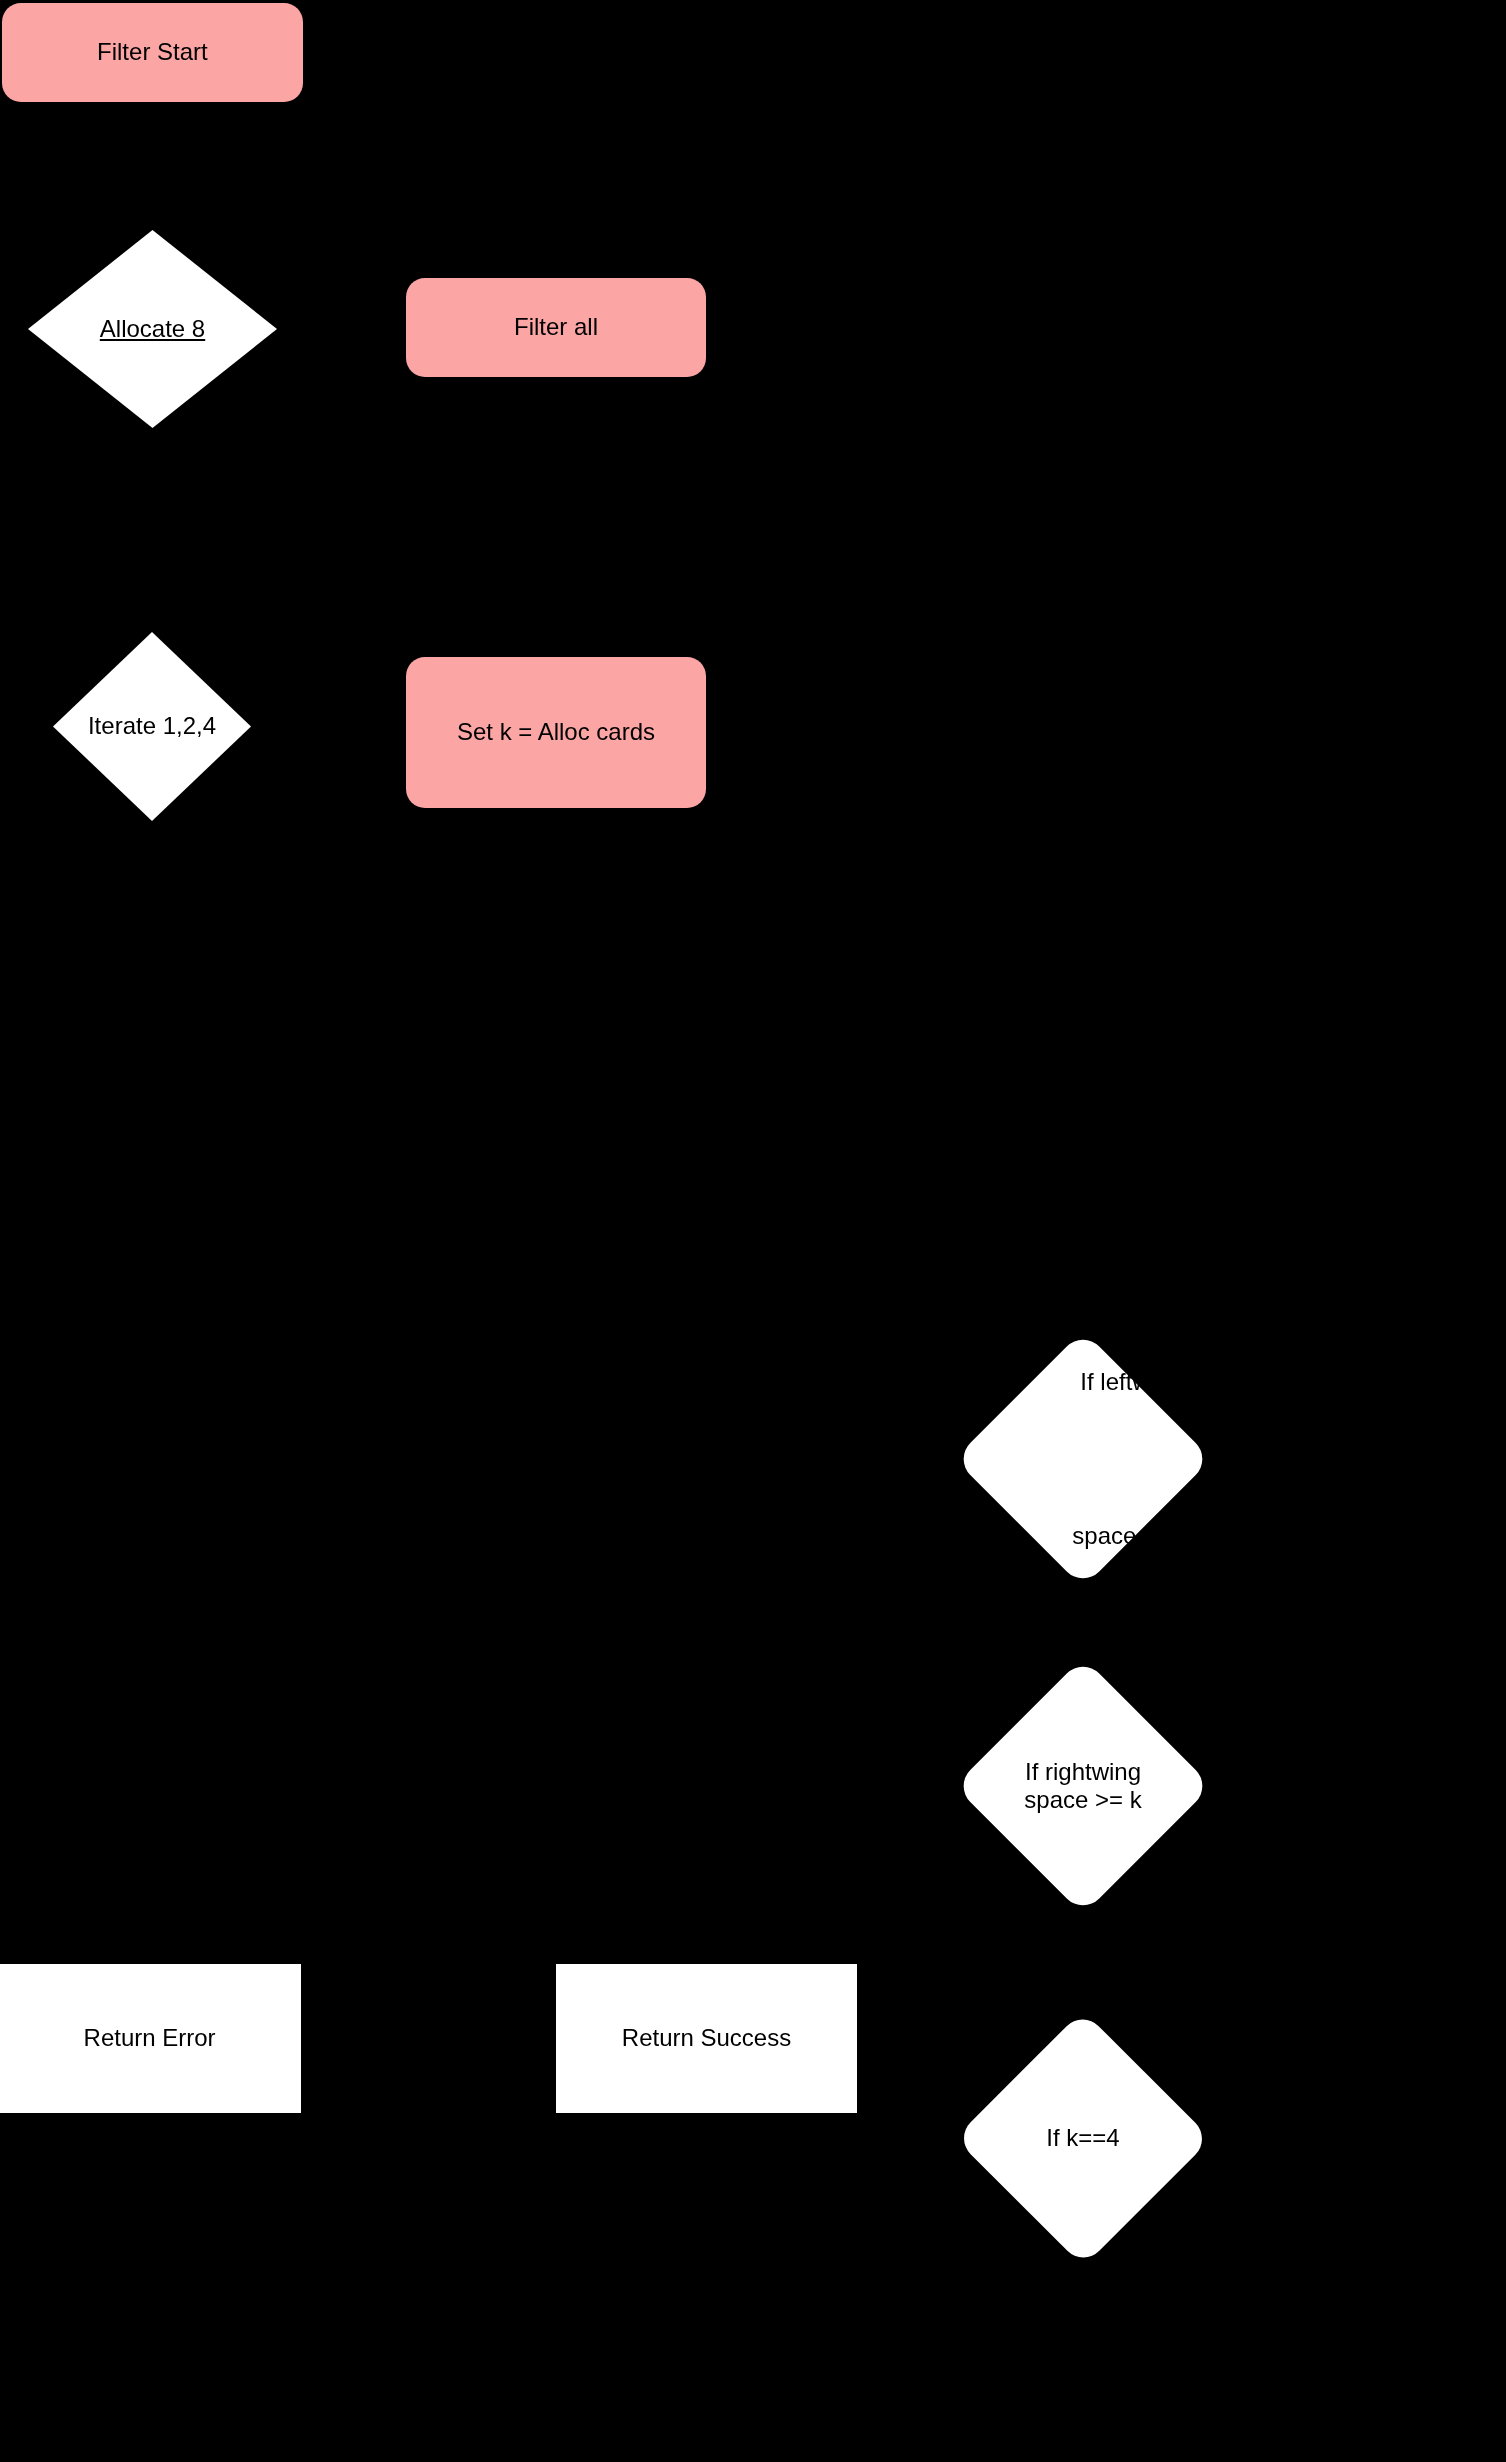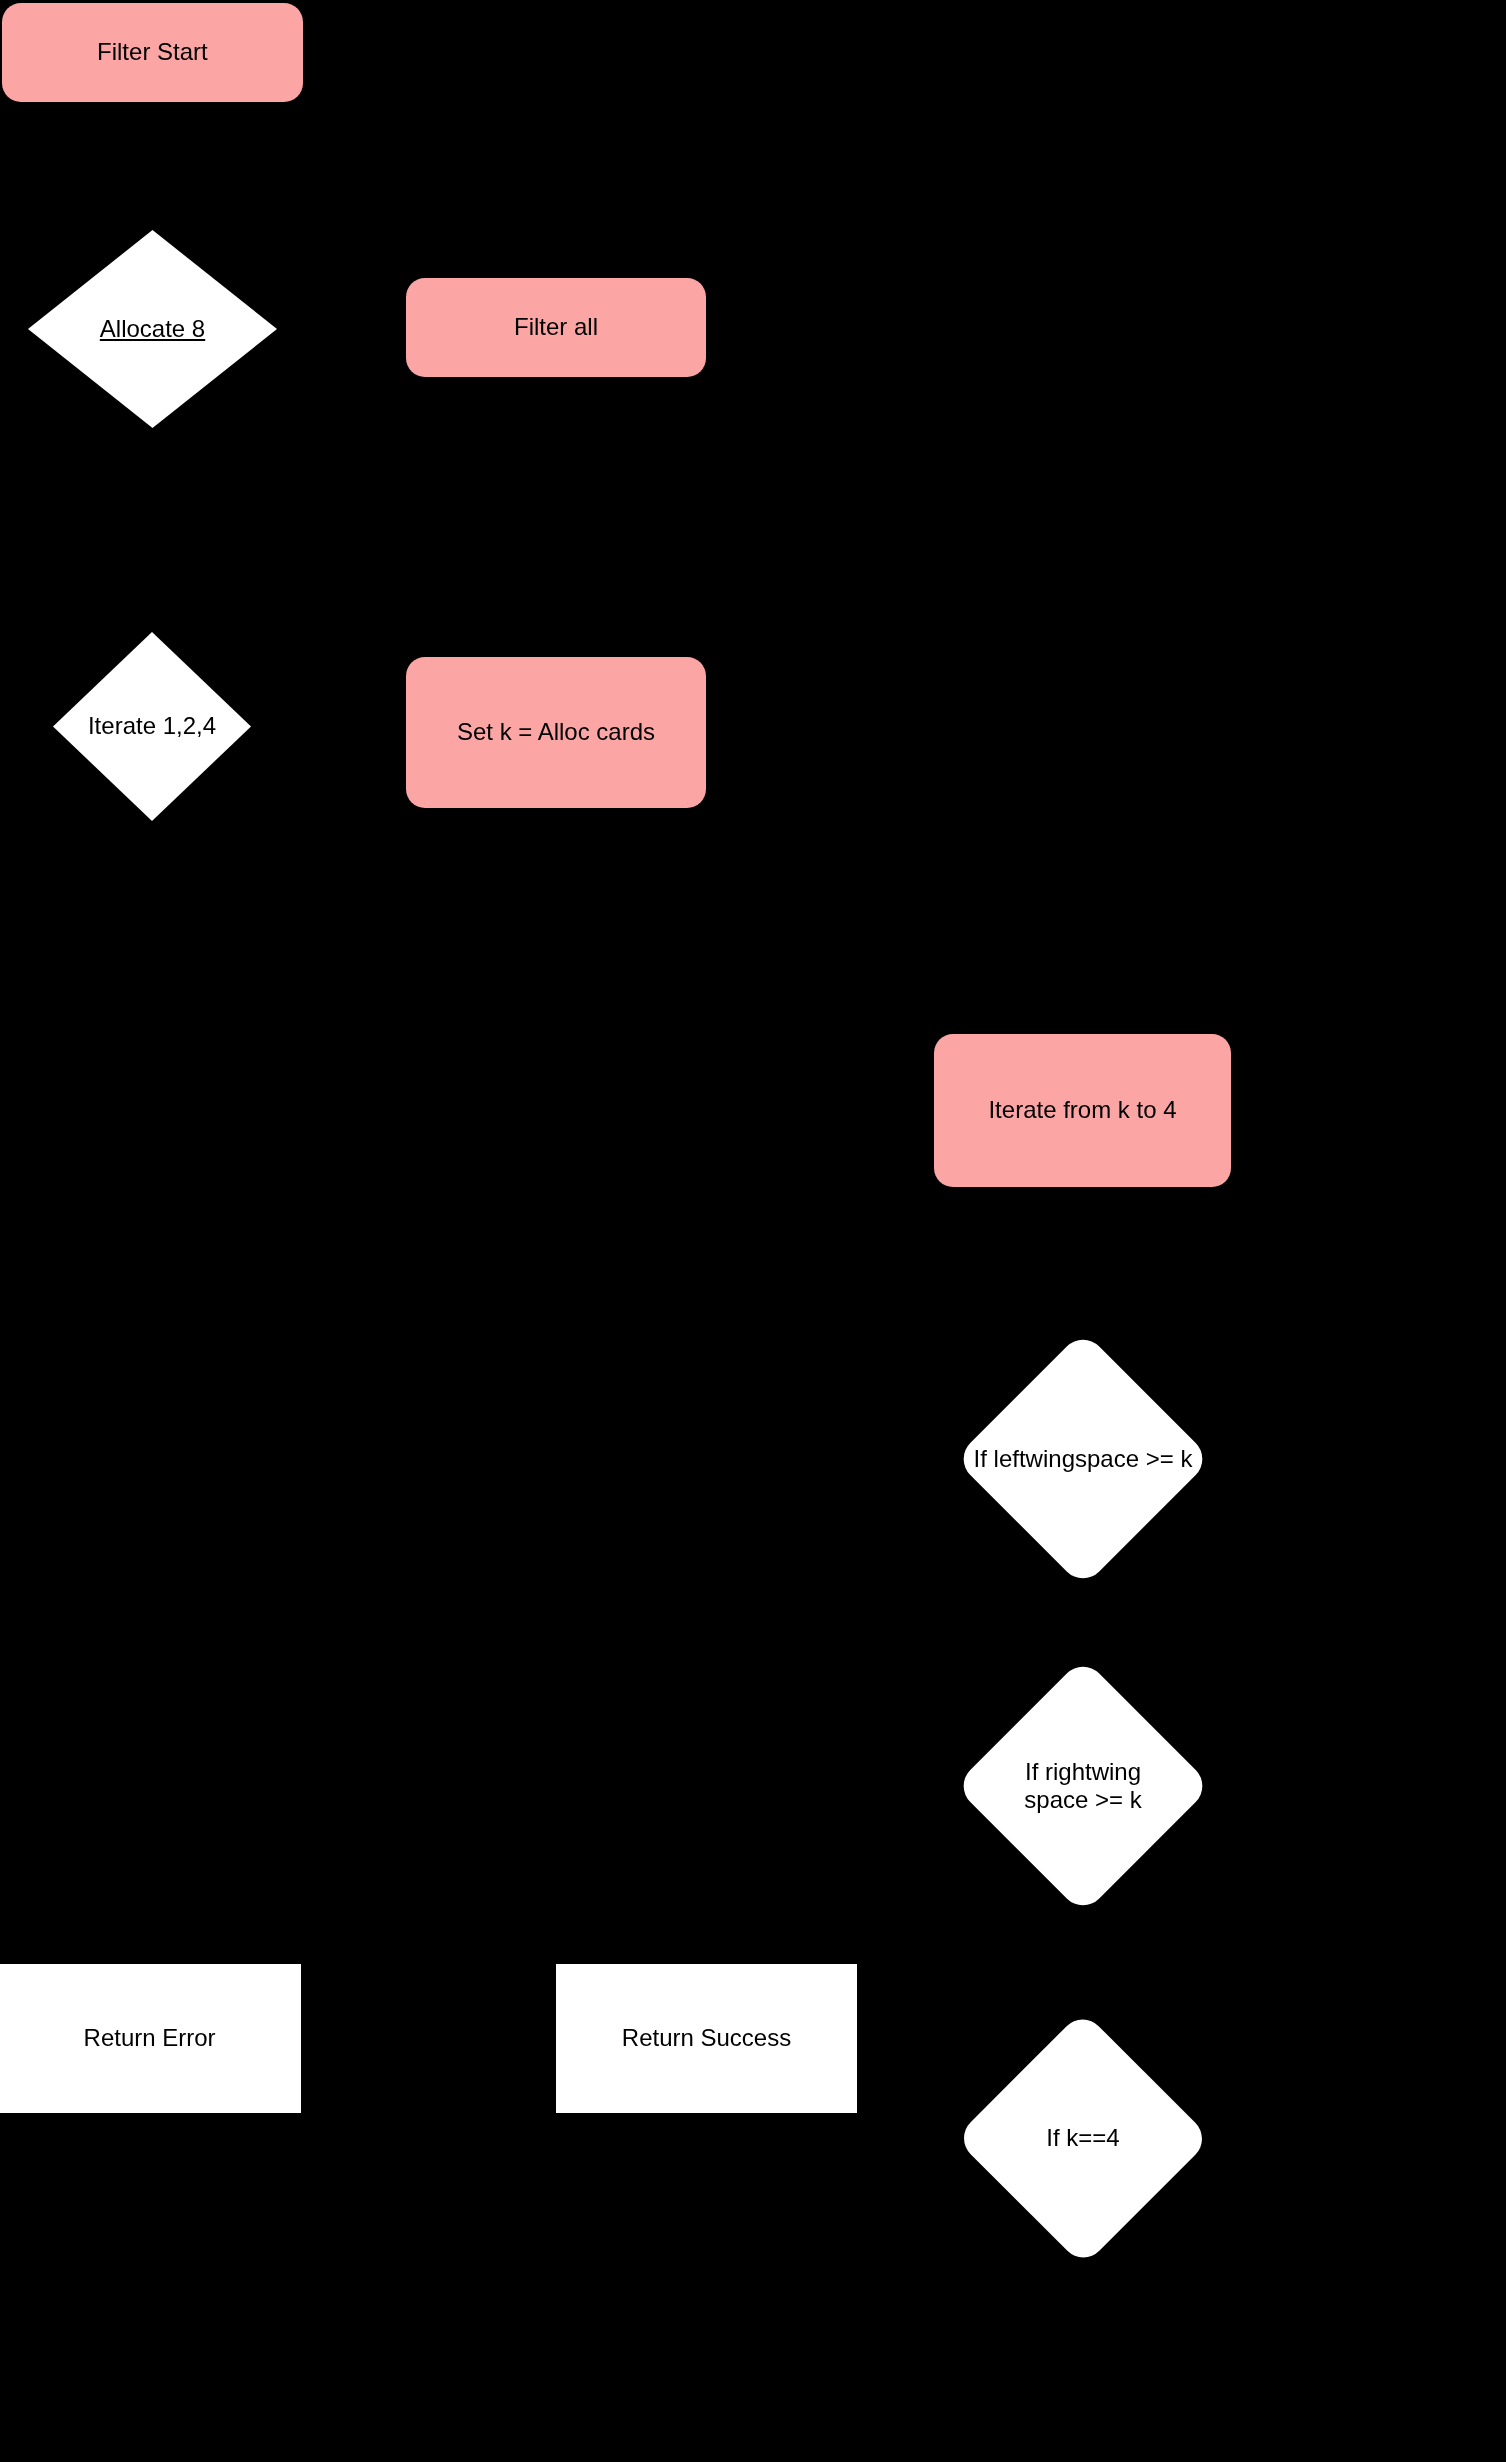--- a/index.html
+++ b/index.html
@@ -89,26 +89,23 @@
 
   <div class="node diamond-sharp" style="left:53px; top:632px; width:198px; height:189px;"></div>
   <div class="diamond-overlay" style="left:53px; top:632px; width:198px; height:189px;">
     <span class="label">Iterate 1,2,4</span>
   </div>
 
   <div class="node proc" style="left:406px; top:657px; width:300px; height:151px;">
     <span class="label">Set k = Alloc cards</span>
   </div>
 
-  <div class="node proc" style="left:934px; top:1034px; width:297px; height:153px;">
-    <span class="label">Iterate from k to 4</span>
-  </div>
 
   <div class="node diamond-round" style="left:992px; top:1368px; width:182px; height:182px;"></div>
-  <div class="diamond-overlay" style="left:992px; top:1368px; width:182px; height:182px; ">
+  <div class="diamond-overlay" style="left:1040px; top:1368px; width:182px; height:182px; flex-direction:column;justify-content:space-between;">
     <span class="label">If leftwing</span>
     <span class="label">space &gt;= k</span>
   </div>
 
   <div class="node diamond-round" style="left:992px; top:1695px; width:182px; height:182px;"></div>
   <div class="diamond-overlay" style="left:992px; top:1695px; width:182px; height:182px; flex-direction:column;">
     <span class="label">If rightwing</span>
     <span class="label">space &gt;= k</span>
   </div>
 

